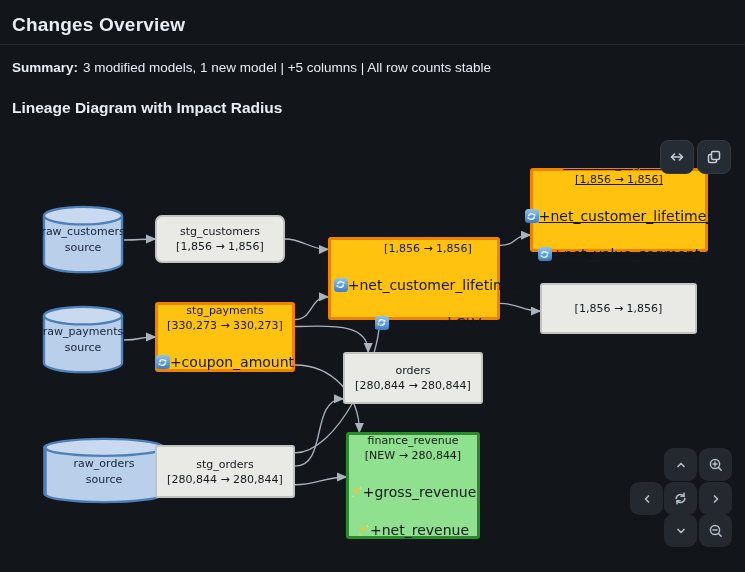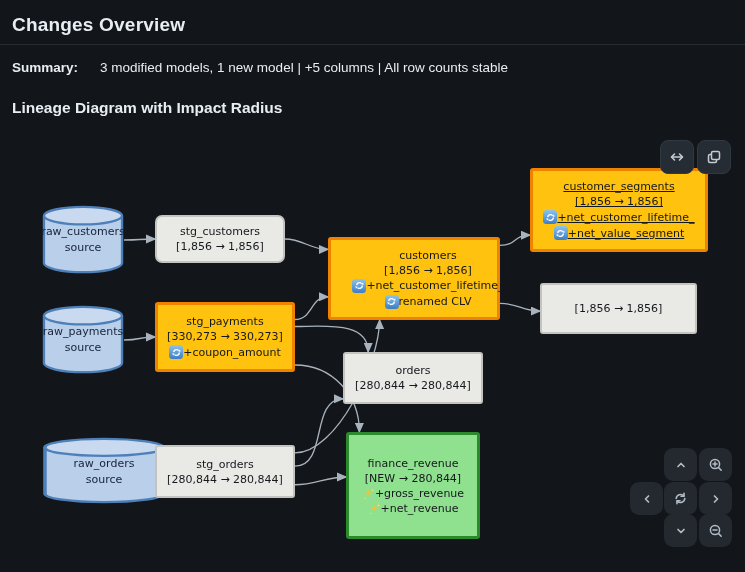--- a/index.html
+++ b/index.html
@@ -1,34 +1,34 @@
 <!DOCTYPE html>
 <html><head>
 <meta charset="utf-8">
 <style>
   html,body{margin:0;padding:0;background:#12151a;}
   body{width:745px;height:572px;position:relative;overflow:hidden;
        font-family:"Liberation Sans",sans-serif;color:#e6edf3;}
 
   .page-title{position:absolute;left:12px;top:14px;font-size:19px;font-weight:bold;letter-spacing:.2px;}
   .header-divider{position:absolute;left:0;top:44px;width:745px;height:1px;background:#262c33;}
-  .summary-line{position:absolute;left:12px;top:60px;font-size:13.5px;display:flex;gap:22px;white-space:nowrap;}
+  .summary-line{position:absolute;left:12px;top:60px;font-size:13.5px;display:flex;gap:5px;white-space:nowrap;}
   .summary-label{font-weight:bold;}
   .section-title{position:absolute;left:12px;top:99px;font-size:15.5px;font-weight:bold;}
 
   .canvas{position:absolute;left:0;top:130px;width:745px;height:442px;}
   #edge-layer{position:absolute;left:0;top:0;width:745px;height:442px;z-index:0;pointer-events:none;}
 
   .node{position:absolute;z-index:1;display:flex;flex-direction:column;align-items:center;justify-content:center;
         gap:2px;font-family:"DejaVu Sans",sans-serif;font-size:11px;color:#15181c;border-radius:3px;
         box-sizing:border-box;white-space:nowrap;}
   .node-unchanged{background:#e9e9e6;border:2px solid #c3c3c0;}
   .node-modified{background:#ffc20e;border:3px solid #ef8300;}
   .node-new{background:#8fe08f;border:3px solid #2b8a2b;}
-  .nchange{display:flex;align-items:center;font-size:11px;}
+  .nchange{display:flex;align-items:center;font-size:14px;margin-top:20px;}
   .badge{width:14px;height:14px;border-radius:3.5px;background:linear-gradient(#8ec4ec,#3a7dc8);
          display:inline-flex;align-items:center;justify-content:center;flex:0 0 auto;}
   .badge svg{width:11px;height:11px;display:block;}
   .sparkle{width:13px;height:13px;display:inline-flex;flex:0 0 auto;}
   .sparkle svg{width:13px;height:13px;display:block;}
 
   .source-node{position:absolute;z-index:1;font-family:"DejaVu Sans",sans-serif;font-size:11px;color:#16233a;}
   .source-node .cyl{position:absolute;left:0;top:0;width:100%;height:100%;}
   .src-text{position:absolute;left:0;right:0;top:20px;display:flex;flex-direction:column;align-items:center;gap:3px;}
 

